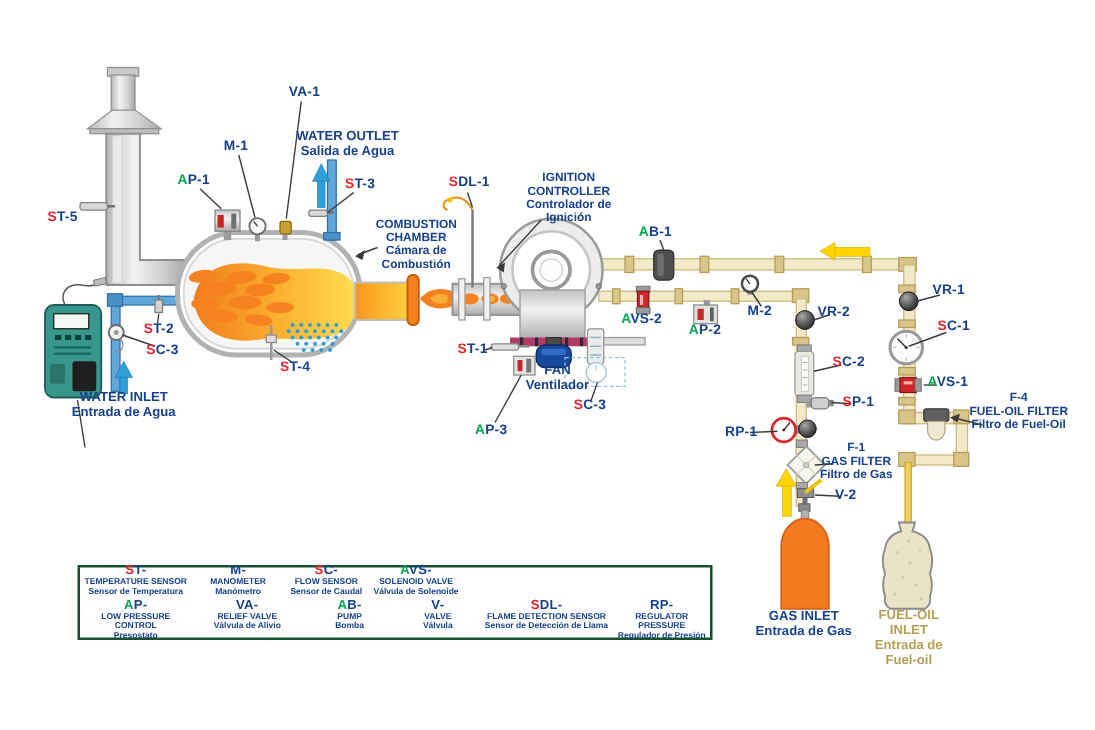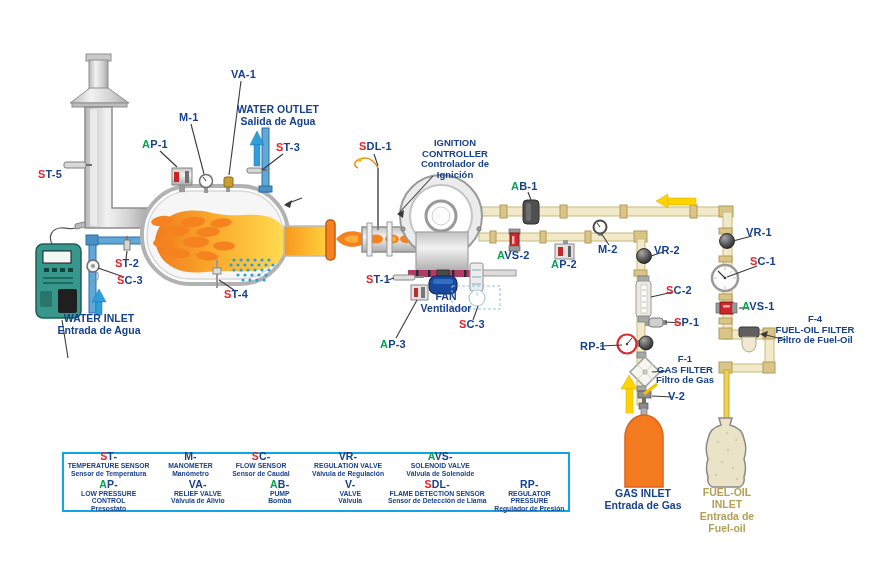--- a/index.html
+++ b/index.html
@@ -8,21 +8,21 @@
   #diagram-svg{position:absolute;left:0;top:0;}
   .tag{position:absolute;font:bold 11px/1 "Liberation Sans",sans-serif;color:#16418c;
        letter-spacing:.2px;white-space:nowrap;text-align:center;}
   .tag .r{color:#e8232a}
   .tag .g{color:#00a651}
   .title{position:absolute;font:bold 9.5px/1.12 "Liberation Sans",sans-serif;color:#16418c;
          text-align:center;transform:translateX(-50%);white-space:nowrap;}
   .title.big{font:bold 10.5px/1.15 "Liberation Sans",sans-serif;}
   .title.tan{color:#b3a055;}
   #legend-box{position:absolute;left:62px;top:452px;width:508px;height:60px;
-              border:2px solid #0ea5e9;background:#fff;box-sizing:border-box;
+              border:2px solid #14532d;background:#fff;box-sizing:border-box;
               display:flex;flex-direction:column;justify-content:center;gap:1px;}
   .legend-row{display:flex;width:100%;}
   .legend-cell{text-align:center;color:#16418c;}
   .legend-cell .code{font:bold 10.5px/1.05 "Liberation Sans",sans-serif;letter-spacing:.2px;}
   .legend-cell .code .r{color:#e8232a}
   .legend-cell .code .g{color:#00a651}
   .legend-cell .nm{font:bold 6.8px/1.15 "Liberation Sans",sans-serif;}
   .legend-cell .es{font:bold 6.8px/1.15 "Liberation Sans",sans-serif;}
   .c1{width:17.7%}.c2{width:17.7%}.c3{width:14.8%}.c4{width:13.2%}.c5{width:21.3%}.c6{width:15.3%}
 </style>
@@ -467,20 +467,26 @@
 <div class="tag" style="left:224px;top:289px"><span class="r">S</span><span>T-4</span></div>
 
 <div class="title big" style="left:278px;top:103px">
   <div>WATER OUTLET</div>
       <div>Salida de Agua</div>
 </div>
 <div class="title big" style="left:99px;top:312px">
   <div>WATER INLET</div>
       <div>Entrada de Agua</div>
 </div>
+<div class="title" style="left:333px;top:175px">
+  <div>COMBUSTION</div>
+      <div>CHAMBER</div>
+  <div>Cámara de</div>
+      <div>Combustión</div>
+</div>
 <div class="title" style="left:455px;top:138px">
   <div>IGNITION</div>
       <div>CONTROLLER</div>
   <div>Controlador de</div>
       <div>Ignición</div>
 </div>
 <div class="title big" style="left:446px;top:290px">
   <div>FAN</div>
       <div>Ventilador</div>
 </div>
@@ -515,25 +521,20 @@
     <div class="legend-cell c3">
       <div class="code"><span></span><span>M-</span></div>
       <div class="nm">MANOMETER</div>
           <div class="es">Manómetro</div>
     </div>
     <div class="legend-cell c4">
       <div class="code"><span class="r">S</span><span>C-</span></div>
       <div class="nm">FLOW SENSOR</div>
           <div class="es">Sensor de Caudal</div>
     </div>
-    <div class="legend-cell c5">
-      <div class="code"><span></span><span>VR-</span></div>
-      <div class="nm">REGULATION VALVE</div>
-          <div class="es">Válvula de Regulación</div>
-    </div>
     <div class="legend-cell c6">
       <div class="code"><span class="g">A</span><span>VS-</span></div>
       <div class="nm">SOLENOID VALVE</div>
           <div class="es">Válvula de Solenoide</div>
     </div>
   </div>
   <div class="legend-row">
     <div class="legend-cell c1">
       <div class="code"><span class="g">A</span><span>P-</span></div>
       <div class="nm">LOW PRESSURE CONTROL</div>

